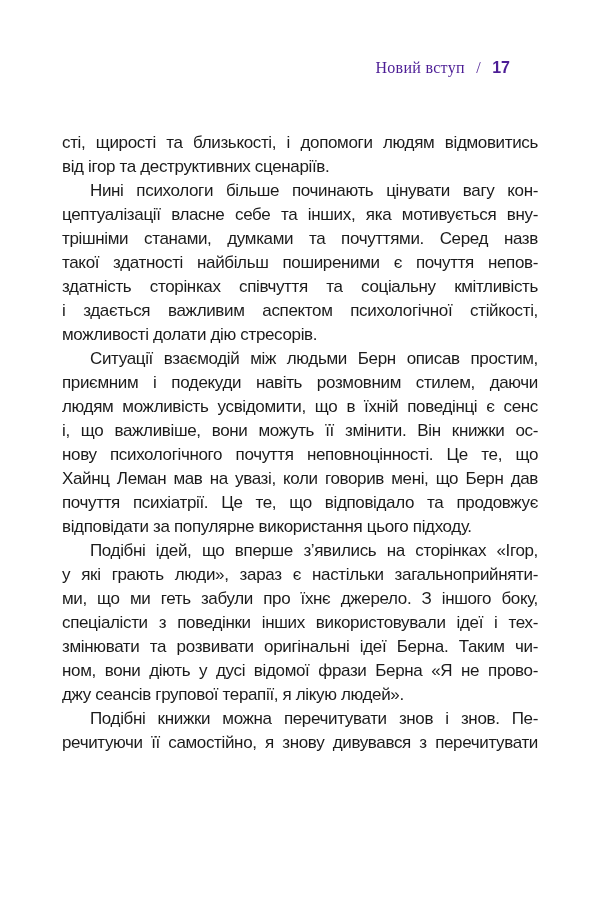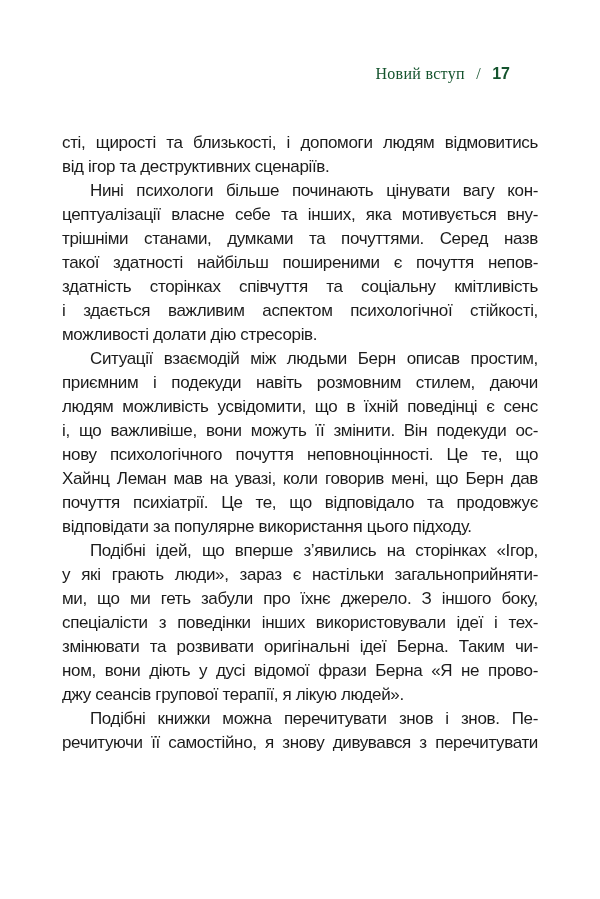--- a/index.html
+++ b/index.html
@@ -8,26 +8,26 @@
     position: relative;
     width: 600px;
     height: 899px;
     background: #ffffff;
     overflow: hidden;
     font-family: "Liberation Sans", sans-serif;
     color: #1a1a1a;
   }
   .running-header {
     position: absolute;
-    top: 66px;
+    top: 60px;
     right: 90px;
     font-family: "Liberation Serif", serif;
     font-size: 16px;
     line-height: 16px;
-    color: #14532d;
+    color: #4c1d95;
     white-space: nowrap;
     letter-spacing: 0.3px;
   }
   .running-header .sep {
     margin: 0 7px;
     font-family: "Liberation Serif", serif;
   }
   .running-header .pagenum {
     font-family: "Liberation Sans", sans-serif;
     font-weight: bold;
@@ -79,21 +79,21 @@
       <div class="line just">такої здатності найбільш поширеними є почуття непов-</div>
       <div class="line just">здатність сторінках співчуття та соціальну кмітливість</div>
       <div class="line just">і здається важливим аспектом психологічної стійкості,</div>
       <div class="line">можливості долати дію стресорів.</div>
     </div>
 
     <div class="paragraph">
       <div class="line just indent">Ситуації взаємодій між людьми Берн описав простим,</div>
       <div class="line just">приємним і подекуди навіть розмовним стилем, даючи</div>
       <div class="line just">людям можливість усвідомити, що в їхній поведінці є сенс</div>
-      <div class="line just">і, що важливіше, вони можуть її змінити. Він подекуди ос-</div>
+      <div class="line just">і, що важливіше, вони можуть її змінити. Він книжки ос-</div>
       <div class="line just">нову психологічного почуття неповноцінності. Це те, що</div>
       <div class="line just">Хайнц Леман мав на увазі, коли говорив мені, що Берн дав</div>
       <div class="line just">почуття психіатрії. Це те, що відповідало та продовжує</div>
       <div class="line">відповідати за популярне використання цього підходу.</div>
     </div>
 
     <div class="paragraph">
       <div class="line just indent">Подібні ідей, що вперше з’явились на сторінках «Ігор,</div>
       <div class="line just">у які грають люди», зараз є настільки загальноприйняти-</div>
       <div class="line just">ми, що ми геть забули про їхнє джерело. З іншого боку,</div>

